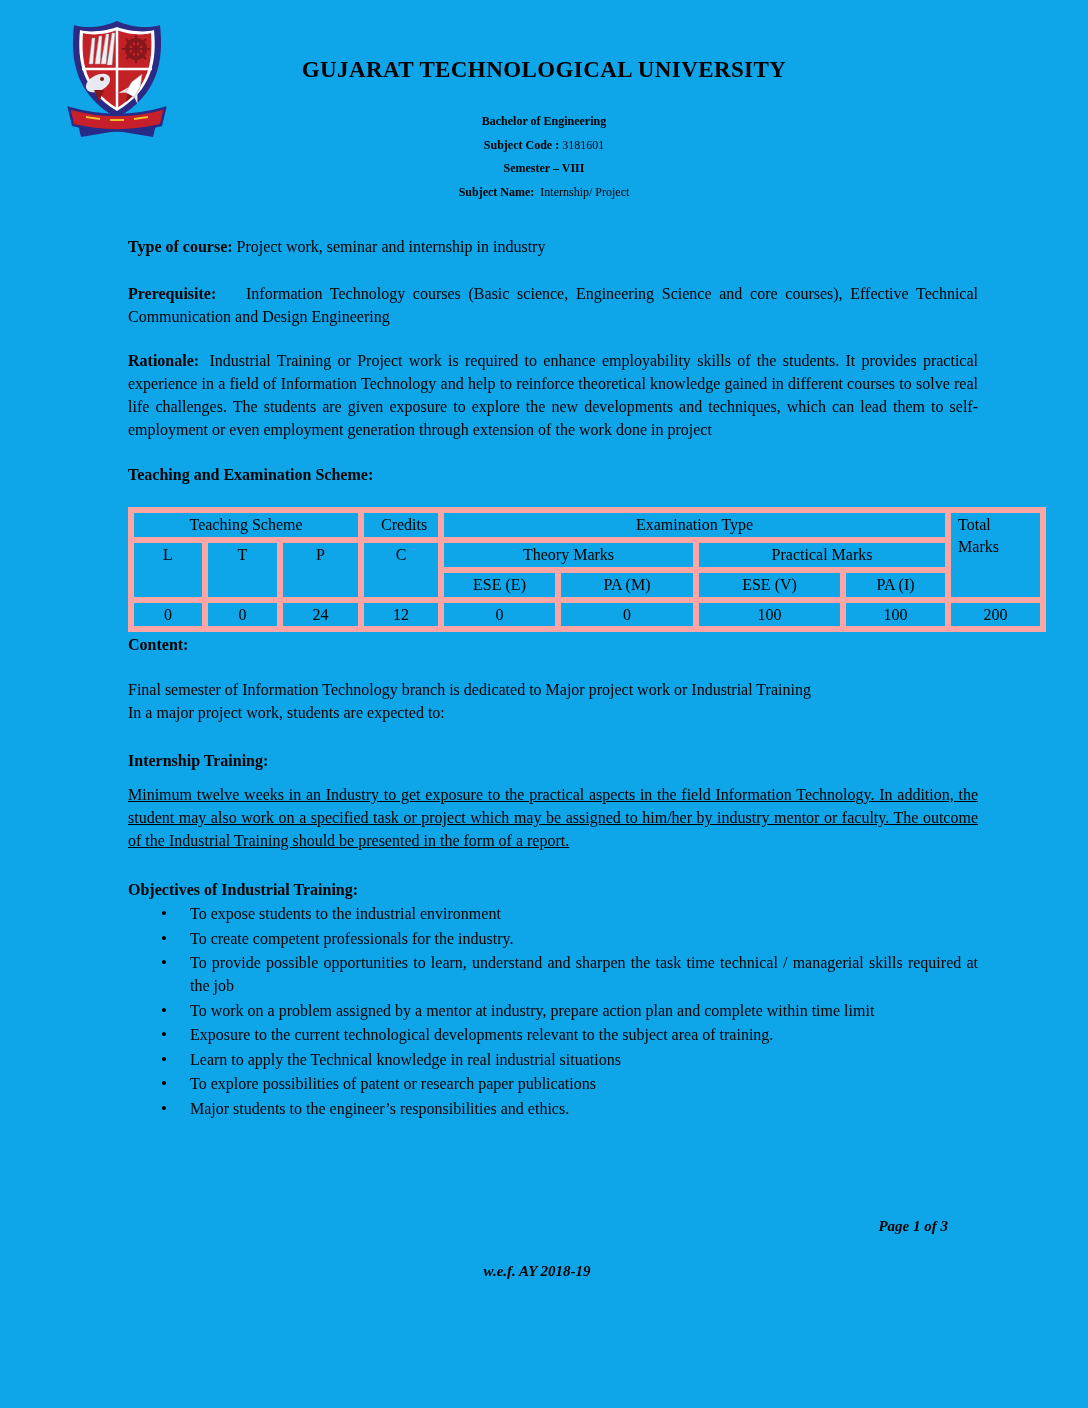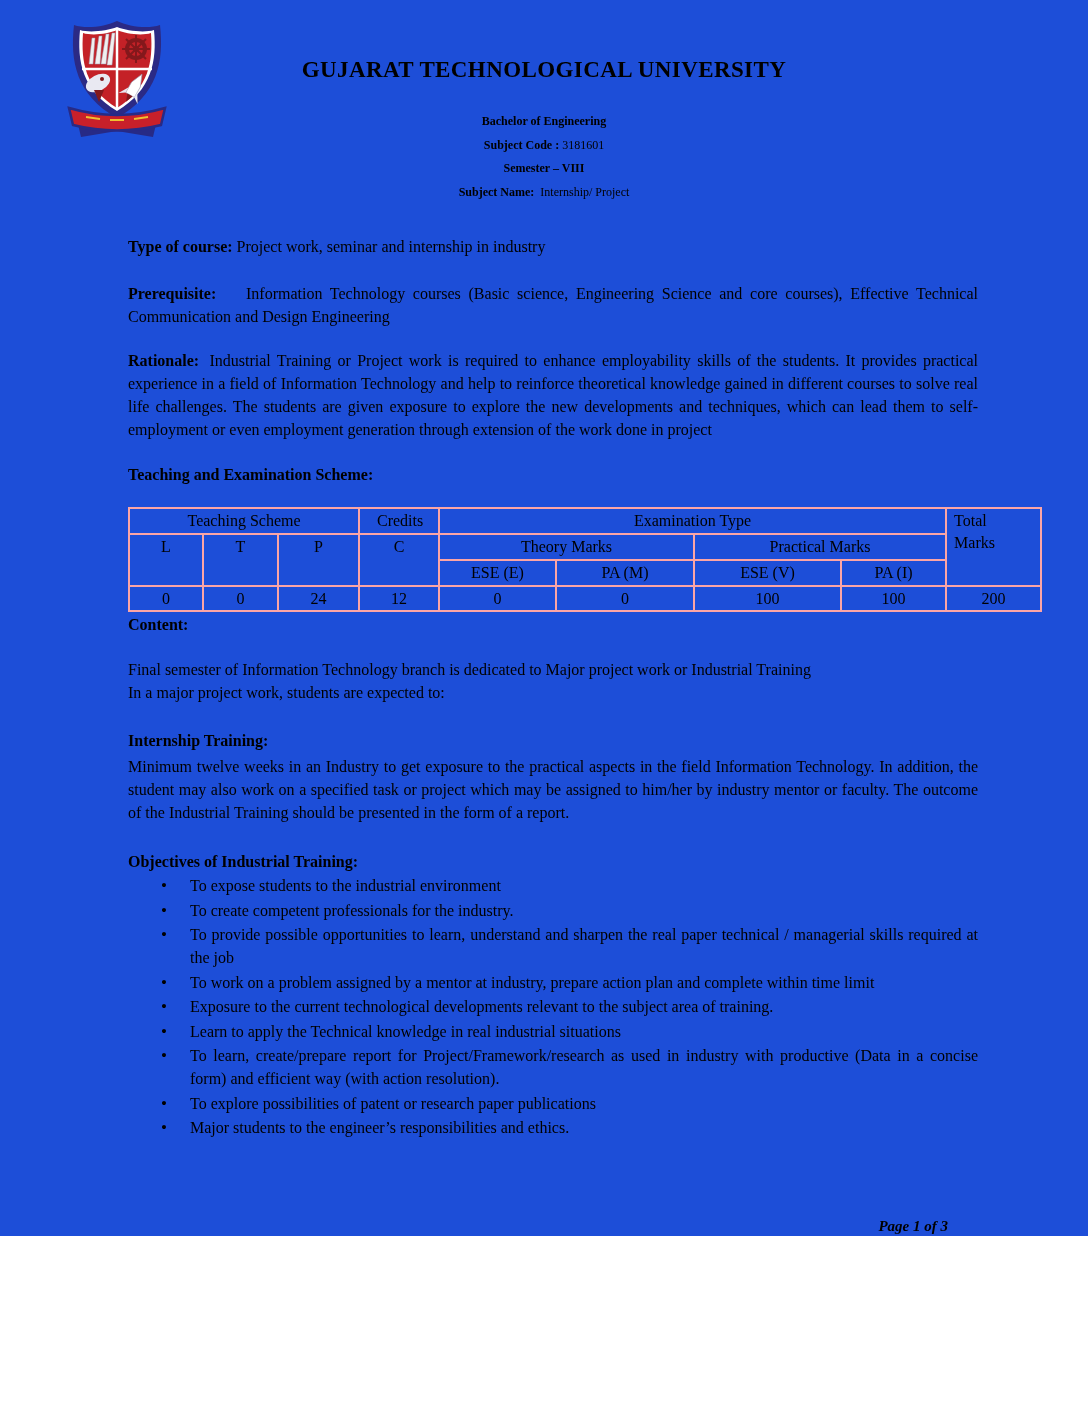--- a/index.html
+++ b/index.html
@@ -1,21 +1,21 @@
 <!DOCTYPE html>
 <html><head>
 <meta charset="utf-8">
 <style>
   * { box-sizing: border-box; }
   html, body { margin: 0; padding: 0; background: #ffffff; }
   .page {
     position: relative;
     width: 1088px;
-    height: 1236px;
-    background: #1d4ed8;
+    height: 1408px;
+    background: #0ea5e9;
     color: #000000;
     font-family: "Liberation Serif", serif;
     font-size: 16px;
     line-height: 23px;
     overflow: hidden;
   }
   .logo {
     position: absolute;
     left: 56px;
     top: 18px;
@@ -52,34 +52,34 @@
   .rat-gap { margin-left: 4px; }
 
   table.scheme {
     margin-top: 21px;
     border-collapse: collapse;
     width: 912px;
     table-layout: fixed;
     font-size: 16px;
   }
   table.scheme td {
-    border: 2px solid #fca5a5;
+    border: 6px solid #fca5a5;
     text-align: center;
     padding: 1px 17px;
     line-height: 22px;
     vertical-align: top;
   }
   table.scheme td.total-cell { text-align: left; padding-left: 7px; }
   table.scheme tr.data-row td { line-height: 21px; }
 
   .heading { font-weight: bold; }
   .content-heading { margin-top: 1px; }
   .content-lines { margin-top: 22px; }
   .it-heading { margin-top: 25px; }
-  .it-para { margin-top: 3px; }
+  .it-para { margin-top: 11px; text-decoration: underline; }
   .obj-heading { margin-top: 26px; }
 
   ul.objectives {
     margin: 1px 0 0 0;
     padding: 0 0 0 62px;
     list-style: none;
   }
   ul.objectives li {
     position: relative;
     text-align: justify;
@@ -250,25 +250,24 @@
       <div>In a major project work, students are expected to:</div>
     </div>
 
     <p class="heading it-heading" style="margin-bottom:0;">Internship Training:</p>
     <p class="para it-para" style="margin-bottom:0;">Minimum twelve weeks in an Industry to get exposure to the practical aspects in the field Information Technology.  In addition, the student may also work on a specified task or project which may be assigned to him/her by industry mentor or faculty. The outcome of the Industrial Training should be presented in the form of a report.</p>
 
     <p class="heading obj-heading" style="margin-bottom:0;">Objectives of Industrial Training:</p>
     <ul class="objectives">
       <li>To expose students to the industrial environment</li>
       <li>To create competent professionals for the industry.</li>
-      <li>To provide possible opportunities to learn, understand and sharpen the real paper technical / managerial skills required at the job</li>
+      <li>To provide possible opportunities to learn, understand and sharpen the task time technical / managerial skills required at the job</li>
       <li>To work on a problem assigned by a mentor at industry, prepare action plan and complete within time limit</li>
       <li>Exposure to the current technological developments relevant to the subject area of training.</li>
       <li>Learn to apply the Technical knowledge in real industrial situations</li>
-      <li>To learn, create/prepare report for Project/Framework/research as used in industry with productive (Data in a concise form) and efficient way (with action resolution).</li>
       <li>To explore possibilities of patent or research paper publications</li>
       <li>Major students to the engineer’s responsibilities and ethics.</li>
     </ul>
 
   </div>
 
   <div class="footer-page">Page 1 of 3</div>
   <div class="footer-wef">w.e.f. AY 2018-19</div>
 
 </div>

